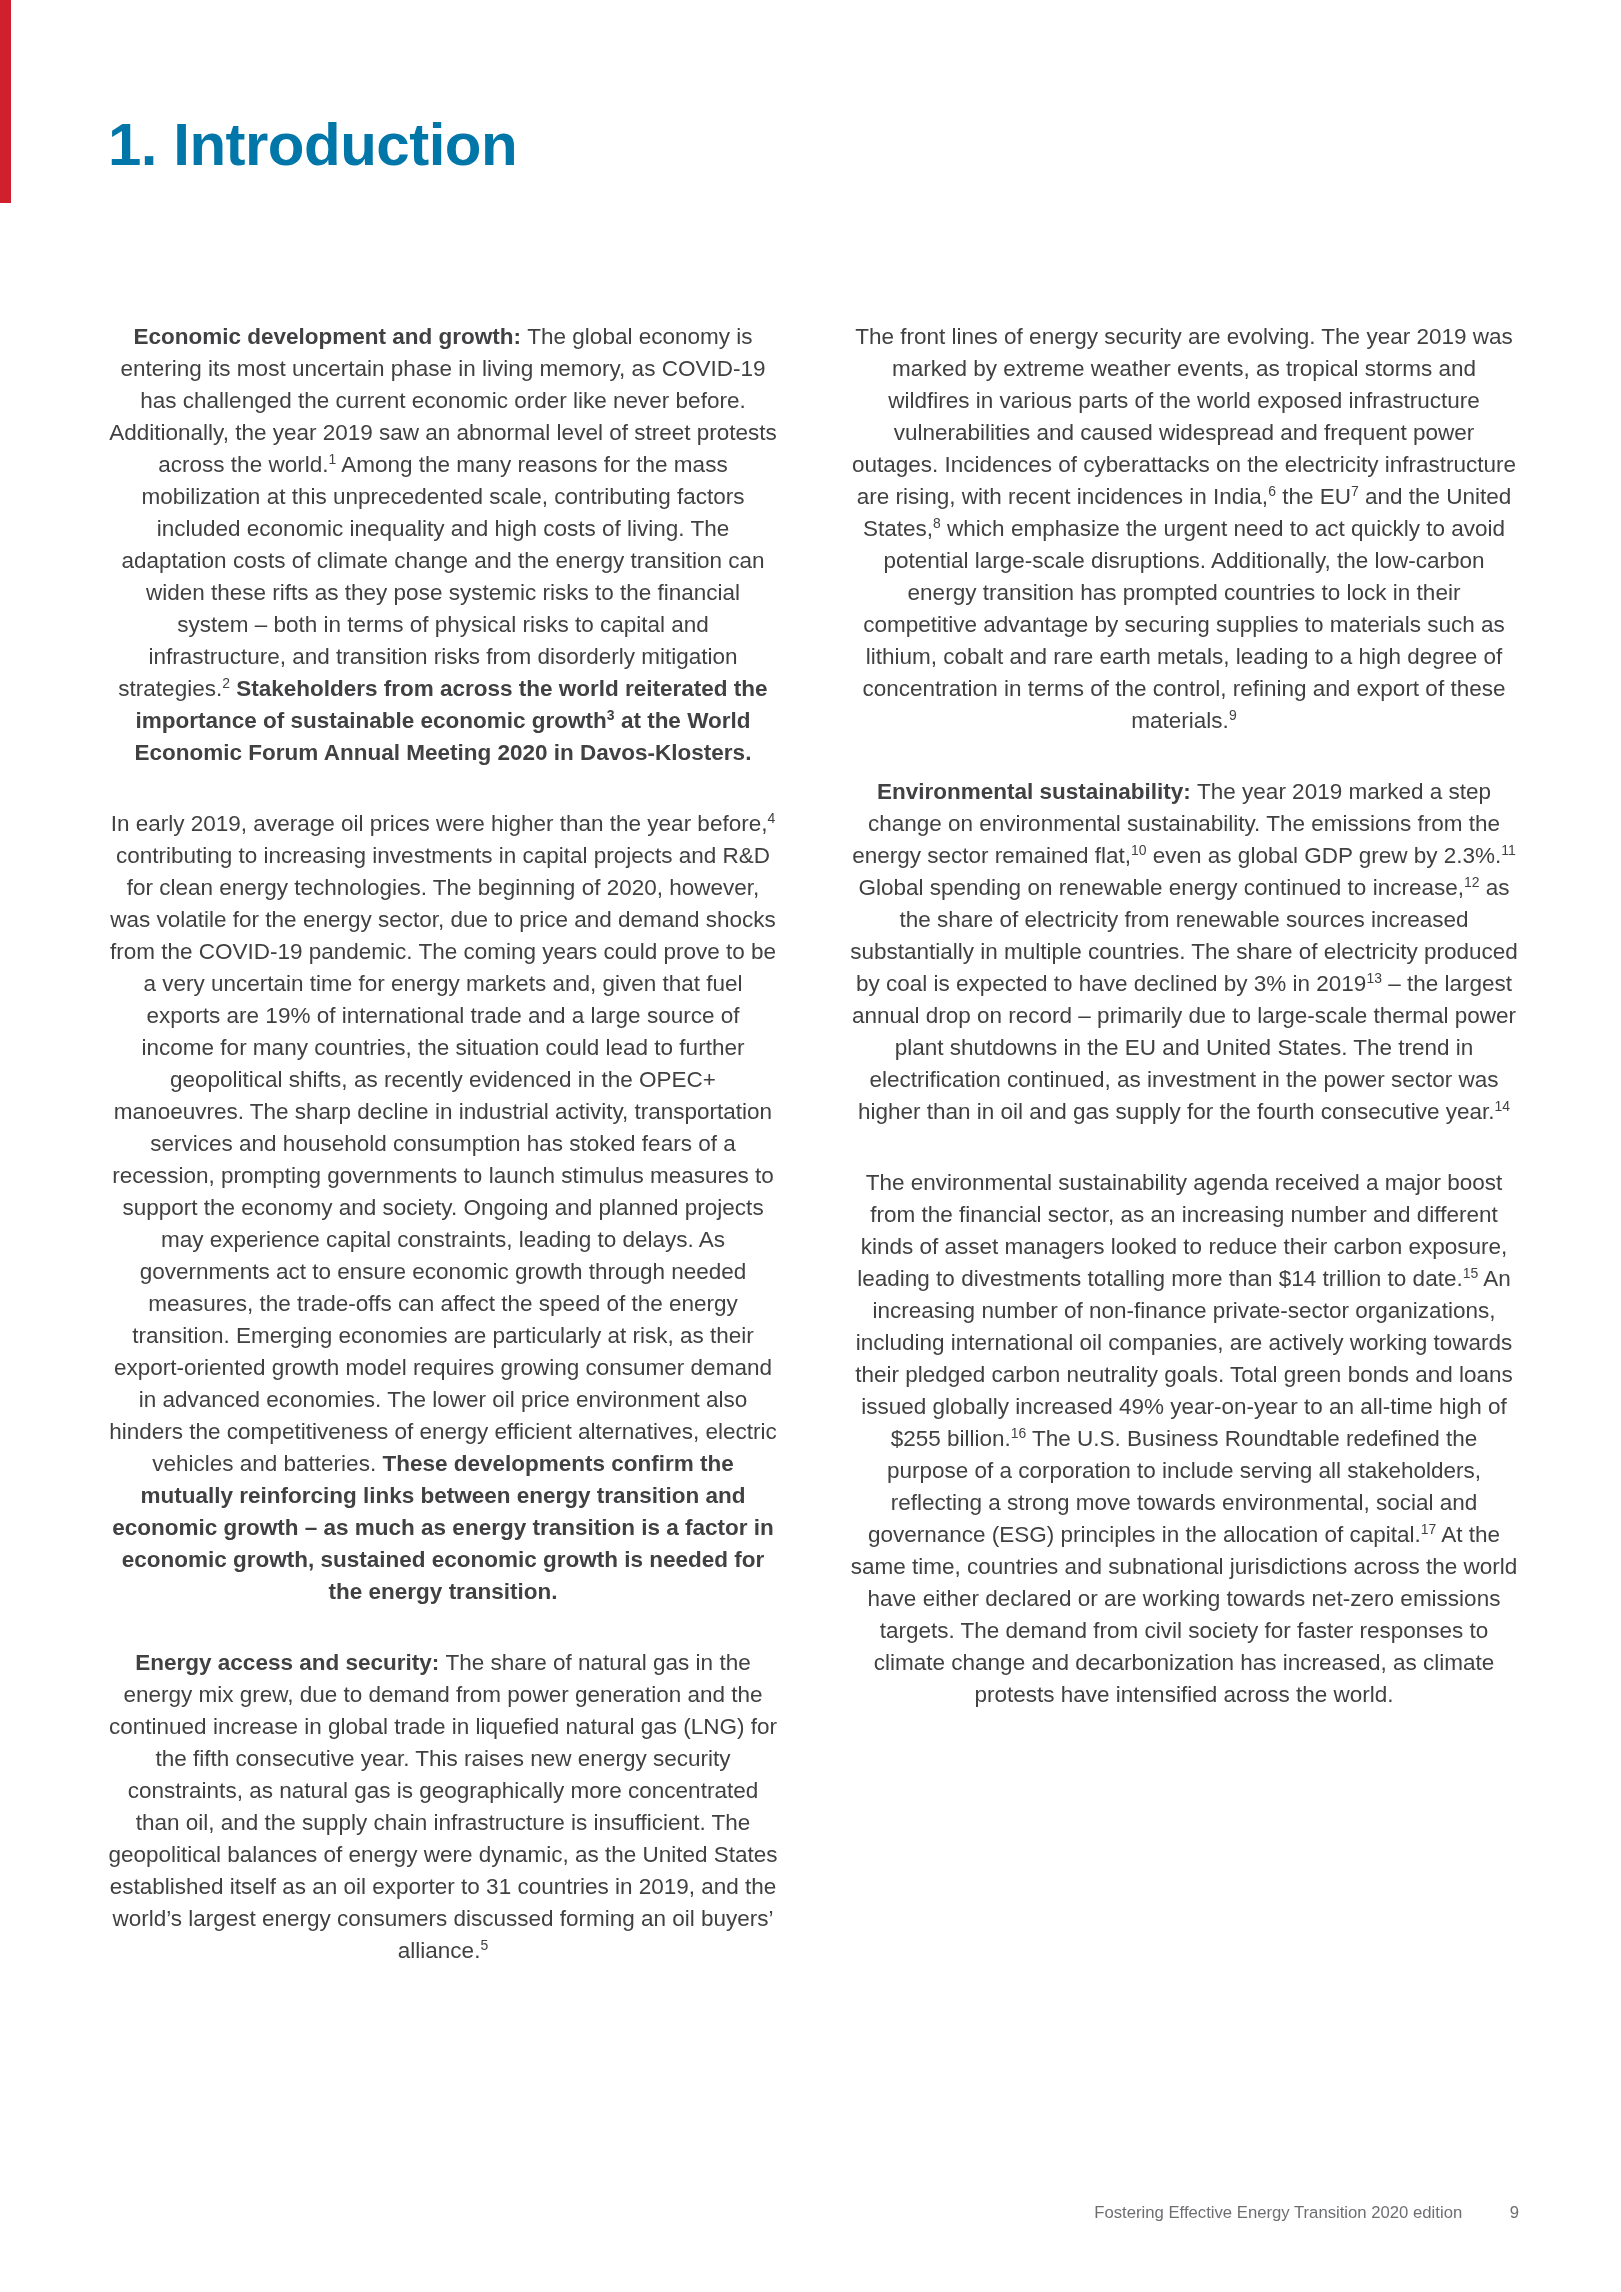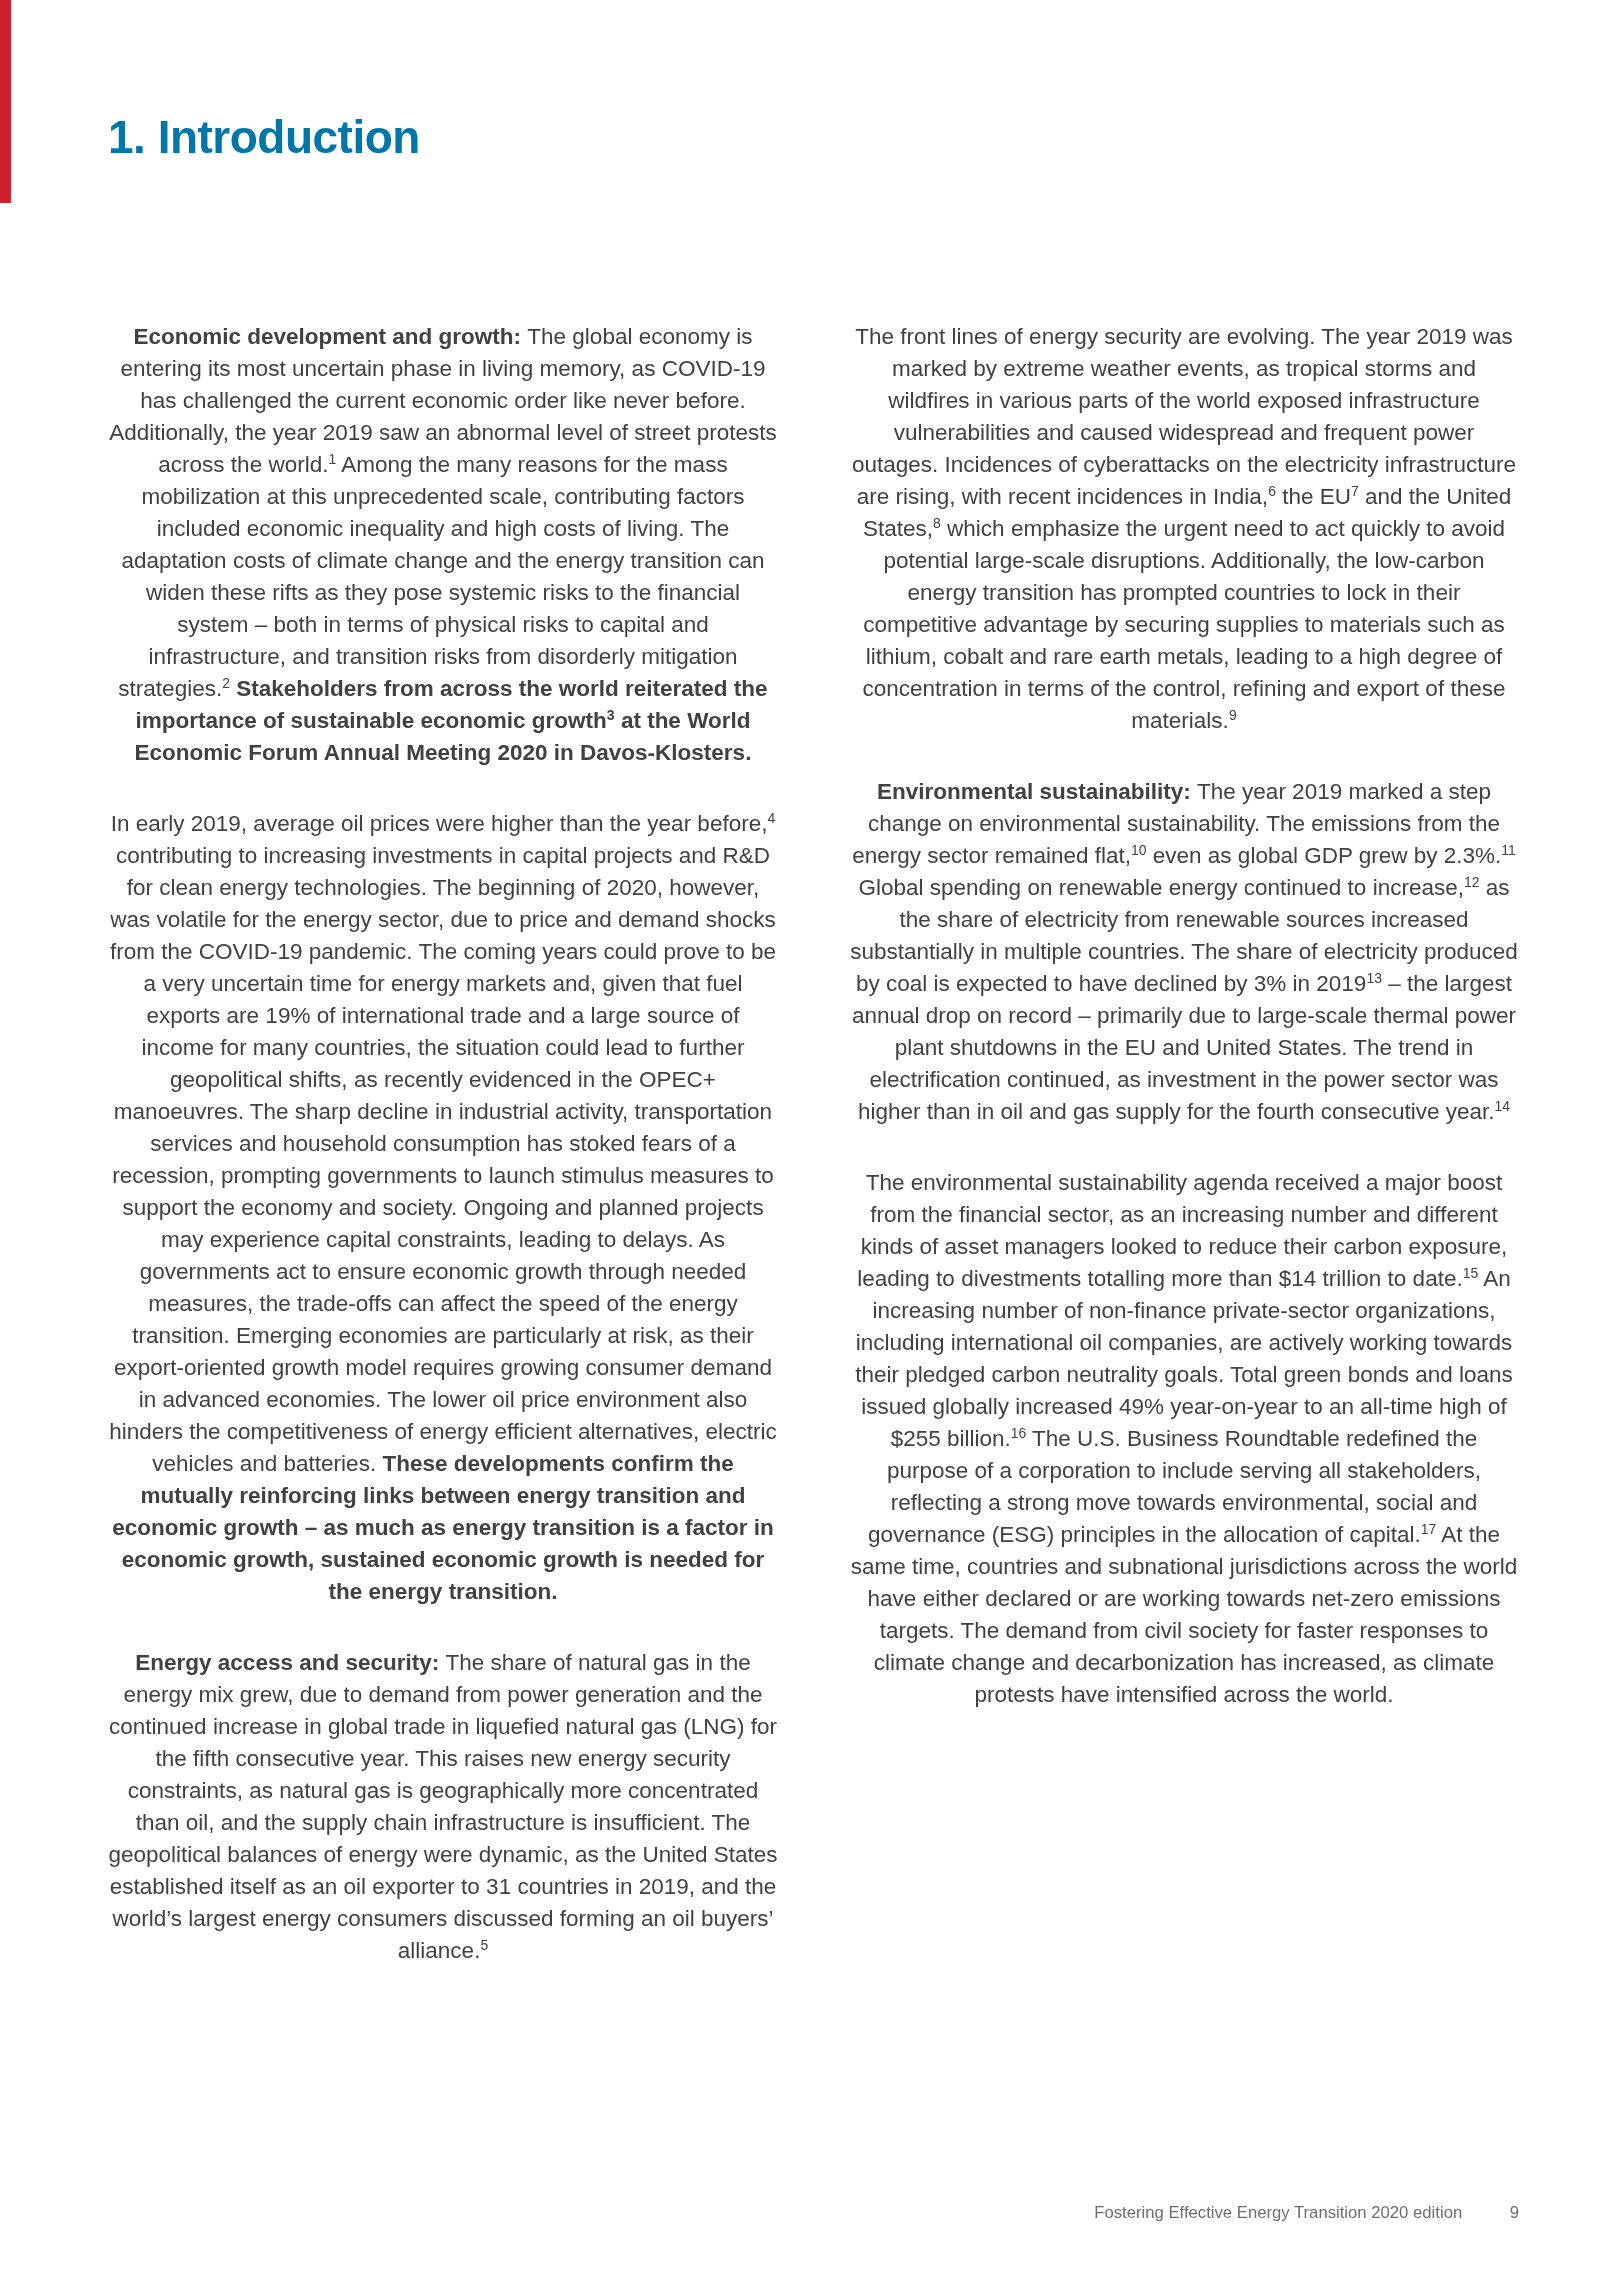--- a/index.html
+++ b/index.html
@@ -23,21 +23,21 @@
     top: 0;
     width: 10.8px;
     height: 203px;
     background: var(--accent, #d0202e);
   }
   .title {
     position: absolute;
     left: 108px;
     top: 110px;
     margin: 0;
-    font-size: 46px;
+    font-size: 60px;
     font-weight: 700;
     letter-spacing: -0.5px;
     color: var(--title, #0076a9);
   }
   .columns {
     position: absolute;
     left: 108px;
     top: 321px;
     width: 1411px;
     display: flex;

